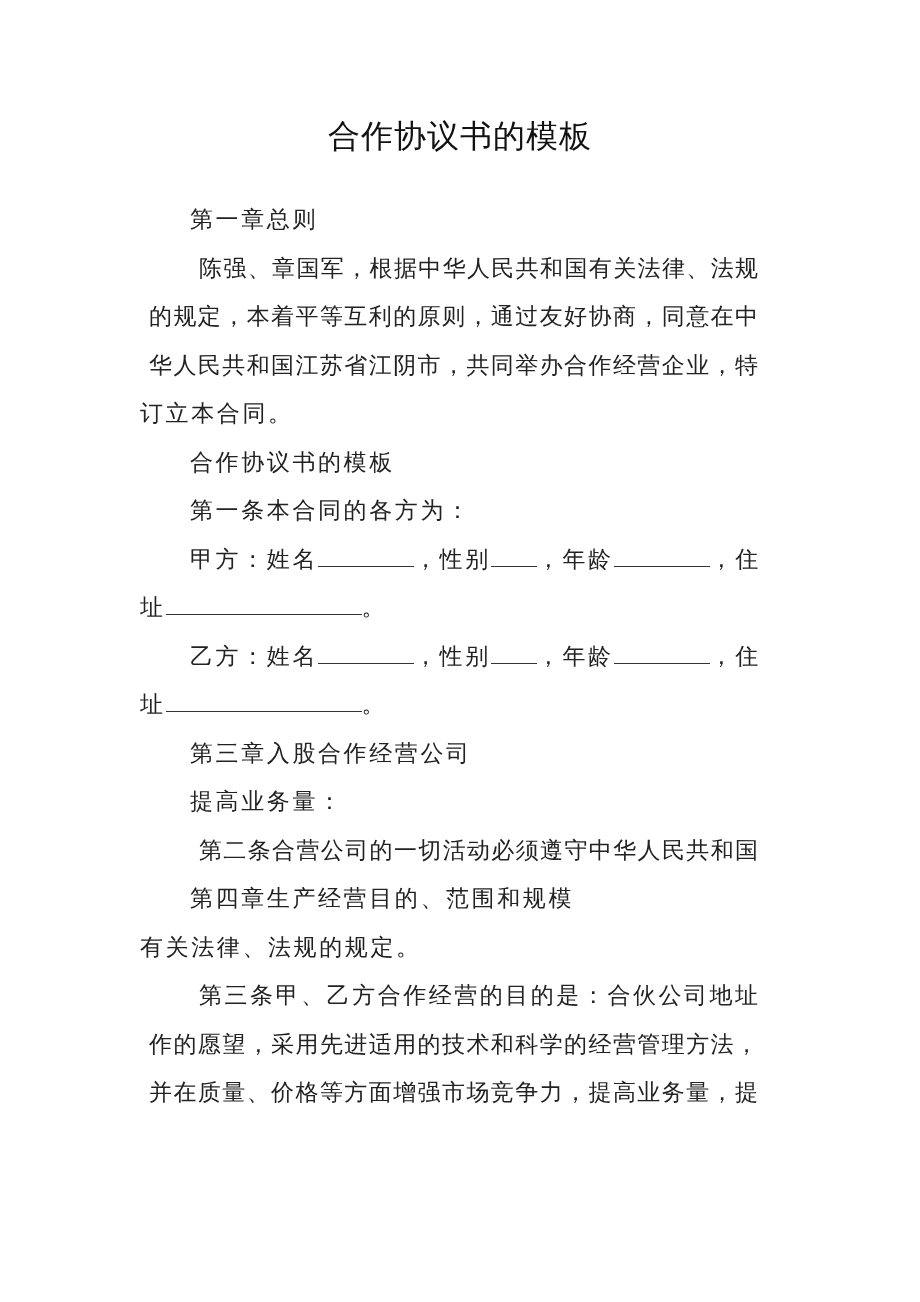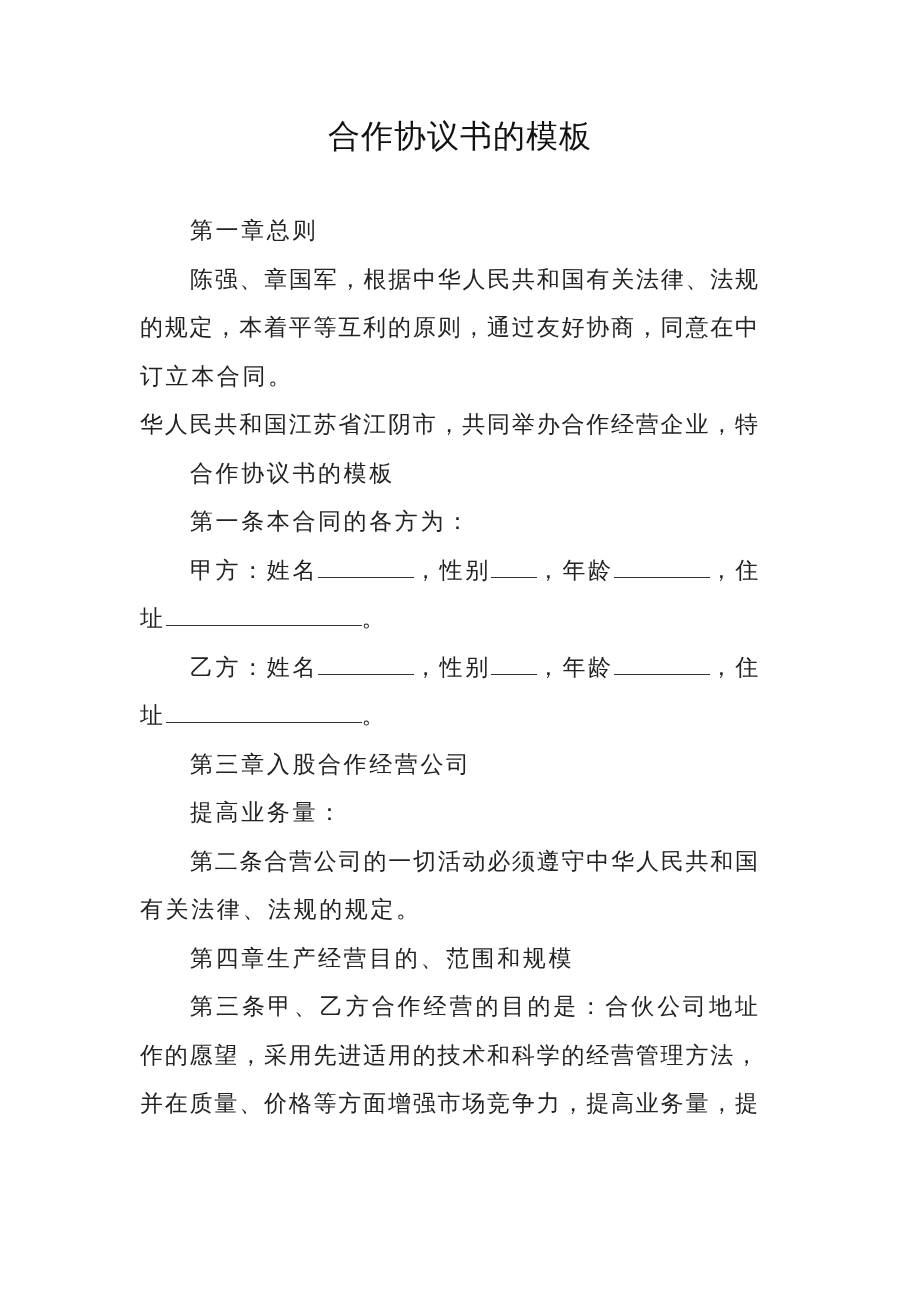--- a/index.html
+++ b/index.html
@@ -2,61 +2,61 @@
 <html><head>
 <meta charset="utf-8">
 <style>
   html, body { margin: 0; padding: 0; background: #ffffff; }
   body { width: 920px; height: 1302px; position: relative; overflow: hidden;
          font-family: "DejaVu Sans", "Liberation Sans", sans-serif; color: #1a1a1a; }
   .page { position: absolute; left: 0; top: 0; width: 740px; height: 1302px; background: #fff; text-decoration: underline; }
   .title { position: absolute; left: 0; width: 920px; top: 112px; text-align: center;
            font-family: "DejaVu Serif", "Liberation Serif", serif;
            font-size: 32px; letter-spacing: 1px; color: #111; line-height: 48px; }
-  .body { position: absolute; left: 140px; width: 618px; top: 206px; }
+  .body { position: absolute; left: 140px; width: 618px; top: 195px; }
   .line { height: 48.5px; line-height: 48.5px; font-size: 23px; letter-spacing: 2.6px;
           white-space: nowrap; overflow: visible; color: #222; }
   .line.indent { padding-left: 50px; }
-  .justify { text-align: justify; text-align-last: justify; letter-spacing: 0; }
+  .justify { text-align: justify; text-align-last: justify; letter-spacing: 0; margin-left: 9px; }
   .blank { display: inline-block; border-bottom: 1px solid #333; height: 30px; vertical-align: baseline; }
   .b8 { width: 96px; }
   .b4 { width: 46px; }
   .b16 { width: 196px; }
 </style>
 </head>
 <body>
 
 <div class="page">
   <div class="title">合作协议书的模板</div>
 
   <div class="body">
     <div class="line indent">第一章总则</div>
     <div class="line indent justify">陈强、章国军，根据中华人民共和国有关法律、法规</div>
     <div class="line justify">的规定，本着平等互利的原则，通过友好协商，同意在中</div>
+    <div class="line justify">华人民共和国江苏省江阴市，共同举办合作经营企业，特</div>
     <div class="line">订立本合同。</div>
-    <div class="line justify">华人民共和国江苏省江阴市，共同举办合作经营企业，特</div>
     <div class="line indent">合作协议书的模板</div>
     <div class="line indent">第一条本合同的各方为：</div>
 
     <div class="line indent">
       <span>甲方：姓名</span><span class="blank b8"></span><span>，性别</span><span class="blank b4"></span><span>，年龄</span><span class="blank b8"></span><span>，住</span>
     </div>
     <div class="line">
       <span>址</span><span class="blank b16"></span><span>。</span>
     </div>
 
     <div class="line indent">
       <span>乙方：姓名</span><span class="blank b8"></span><span>，性别</span><span class="blank b4"></span><span>，年龄</span><span class="blank b8"></span><span>，住</span>
     </div>
     <div class="line">
       <span>址</span><span class="blank b16"></span><span>。</span>
     </div>
 
     <div class="line indent">第三章入股合作经营公司</div>
     <div class="line indent">提高业务量：</div>
     <div class="line indent justify">第二条合营公司的一切活动必须遵守中华人民共和国</div>
+    <div class="line indent">第四章生产经营目的、范围和规模</div>
     <div class="line">有关法律、法规的规定。</div>
-    <div class="line indent">第四章生产经营目的、范围和规模</div>
     <div class="line indent justify">第三条甲、乙方合作经营的目的是：合伙公司地址</div>
     <div class="line justify">作的愿望，采用先进适用的技术和科学的经营管理方法，</div>
     <div class="line justify">并在质量、价格等方面增强市场竞争力，提高业务量，提</div>
   </div>
 </div>
 
 </body></html>

